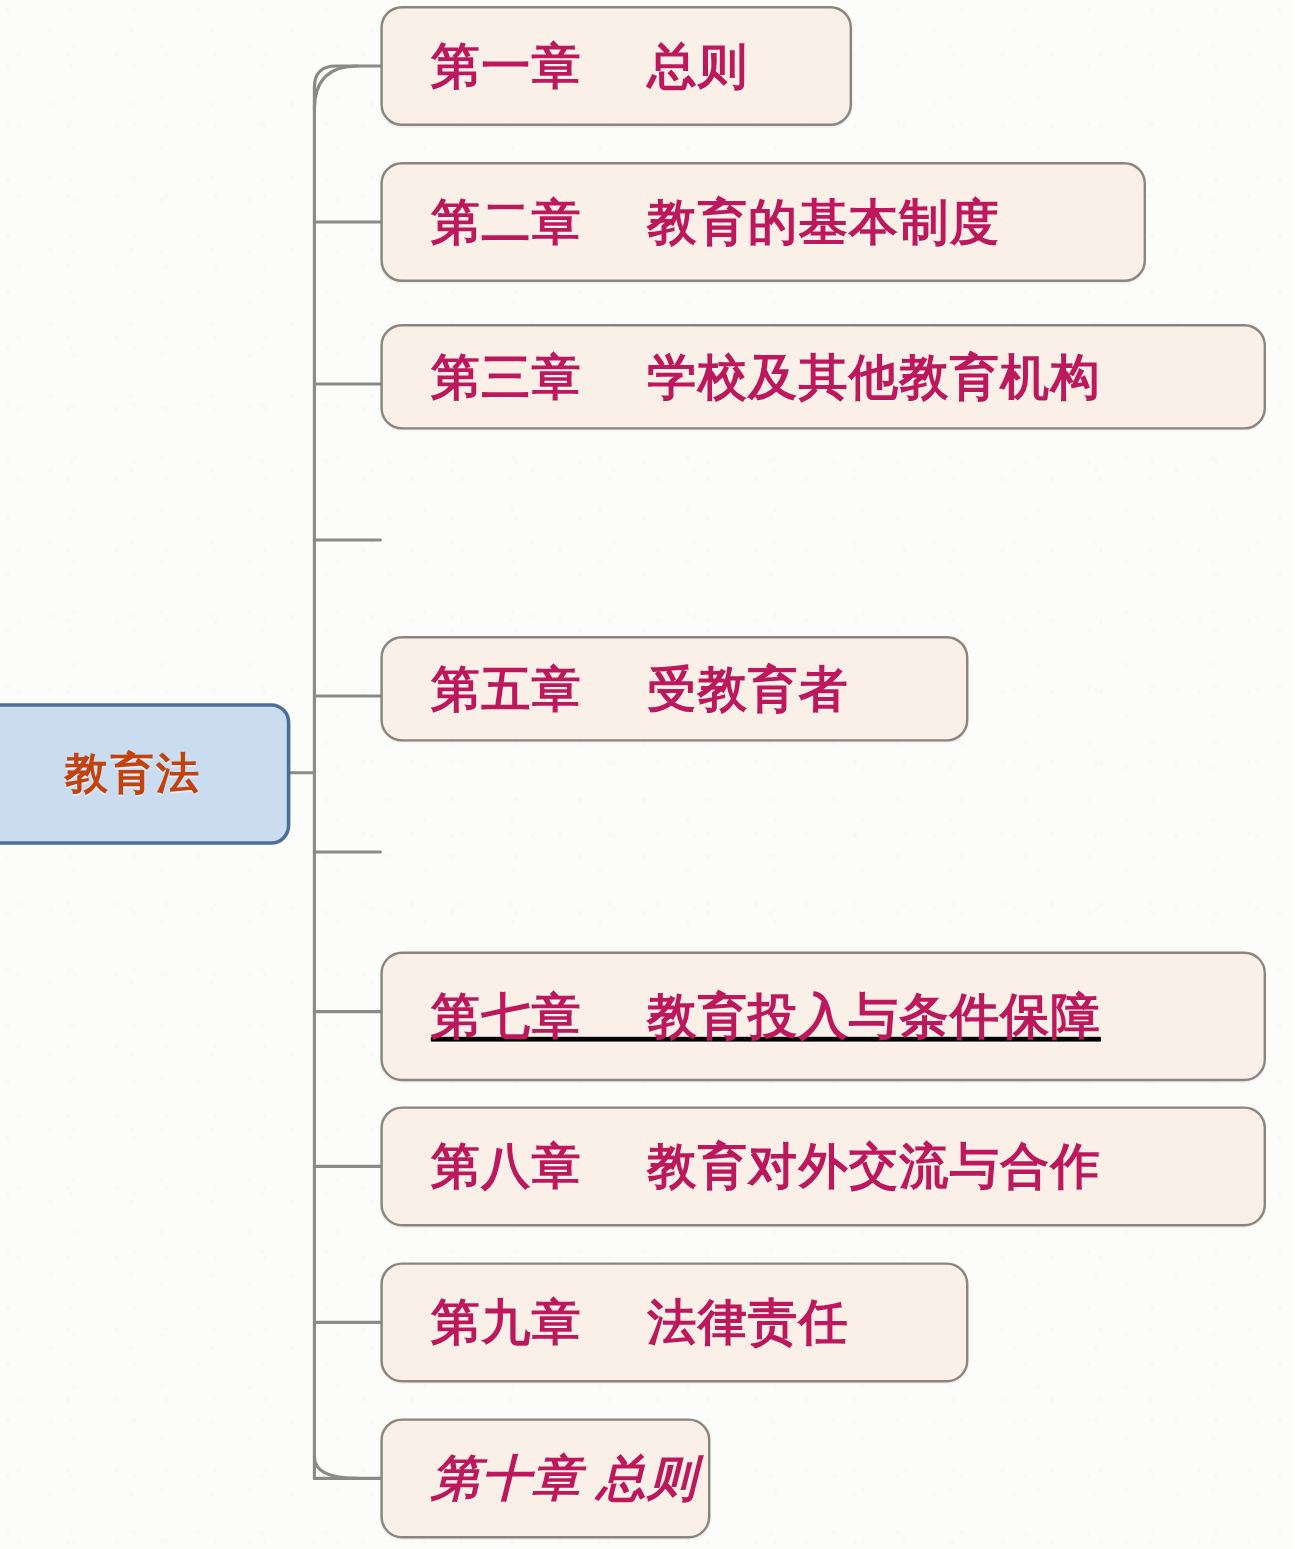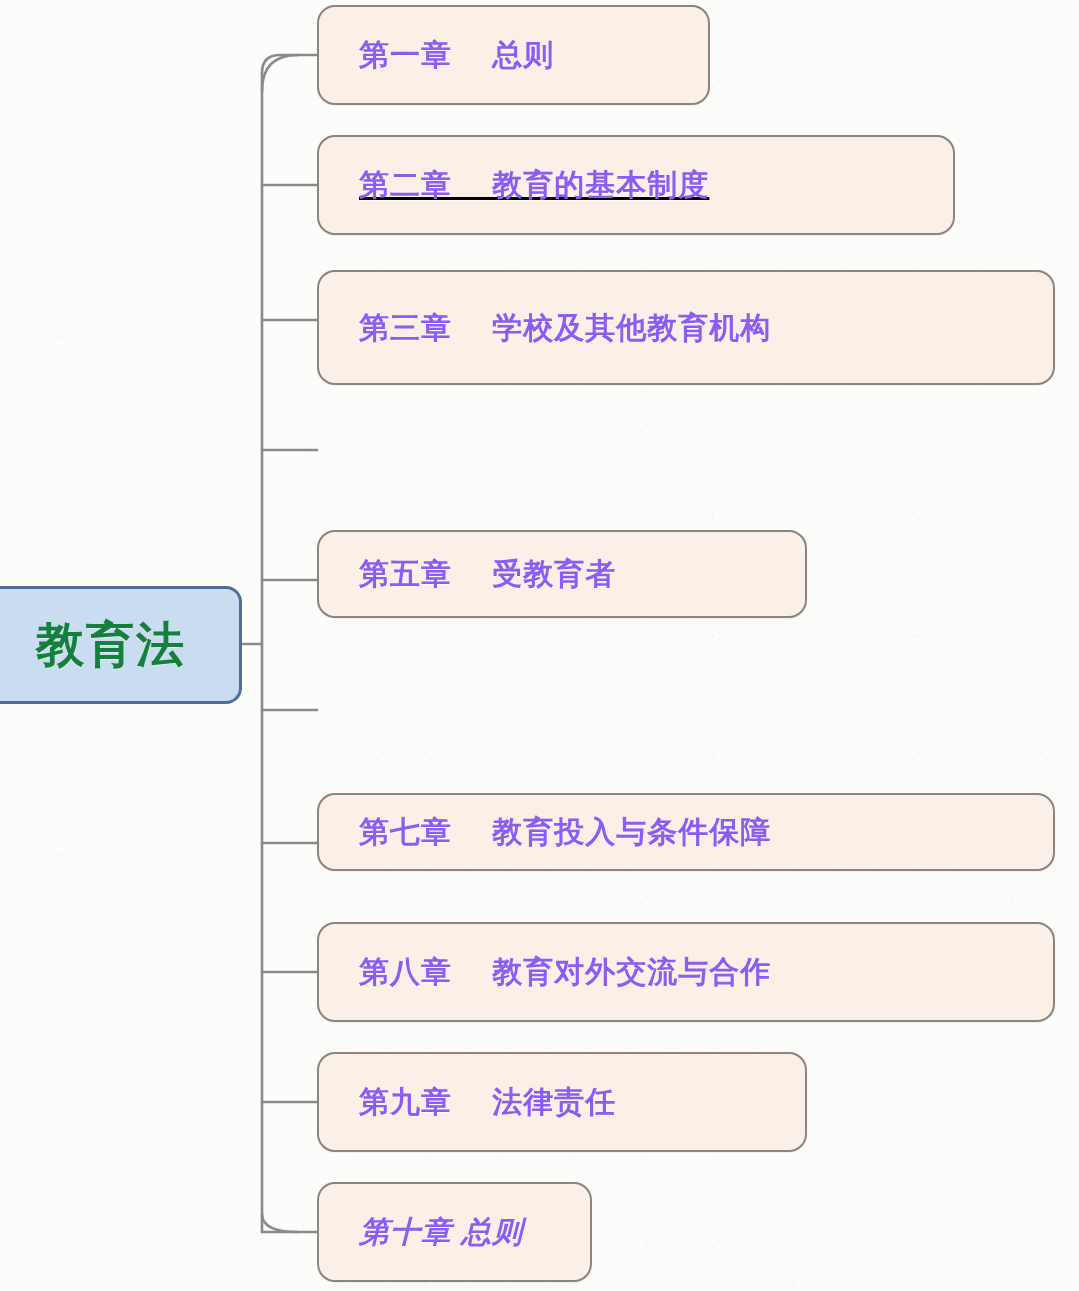--- a/index.html
+++ b/index.html
@@ -43,38 +43,38 @@
     z-index: 2;
   }
   .branch-node {
     background: #faf0e7;
     border: 2px solid #8c847e;
     border-radius: 18px;
     padding-left: 40px;
     box-shadow: 0 1px 1px rgba(0,0,0,0.05);
   }
   .branch-label {
-    font-size: 30px;
+    font-size: 41px;
     font-weight: bold;
-    color: #8b5cf6;
+    color: #be185d;
     letter-spacing: 1px;
     white-space: pre;
     line-height: 1;
     text-shadow: 0 1px 0 rgba(255,255,255,0.5);
   }
   .root-node {
     background: #c9dcf0;
     border: 3px solid #4d6e99;
     border-radius: 16px;
     justify-content: center;
   }
   .root-label {
-    font-size: 48px;
+    font-size: 36px;
     font-weight: bold;
-    color: #15803d;
+    color: #c2410c;
     letter-spacing: 2px;
     white-space: pre;
     line-height: 1;
     text-shadow: 0 1px 0 rgba(255,255,255,0.45);
   }
 </style>
 </head>
 <body>
 
 <div id="canvas">
@@ -106,35 +106,35 @@
   </svg>
 
   <div class="node root-node" style="left:-20px; top:586px; width:262px; height:118px;">
     <span class="root-label">教育法</span>
   </div>
 
   <div class="node branch-node" style="left:317px; top:5px; width:393px; height:100px;">
     <span class="branch-label">第一章　 总则</span>
   </div>
 
-  <div class="node branch-node" style="left:317px; top:135px; width:638px; height:100px;text-decoration:underline;">
+  <div class="node branch-node" style="left:317px; top:135px; width:638px; height:100px;">
     <span class="branch-label">第二章　 教育的基本制度</span>
   </div>
 
-  <div class="node branch-node" style="left:317px; top:270px; width:738px; height:115px;text-align:center;">
+  <div class="node branch-node" style="left:317px; top:270px; width:738px; height:88px;text-align:center;">
     <span class="branch-label">第三章　 学校及其他教育机构</span>
   </div>
 
 
   <div class="node branch-node" style="left:317px; top:530px; width:490px; height:88px;">
     <span class="branch-label">第五章　 受教育者</span>
   </div>
 
 
-  <div class="node branch-node" style="left:317px; top:793px; width:738px; height:78px;">
+  <div class="node branch-node" style="left:317px; top:793px; width:738px; height:108px;text-decoration:underline;">
     <span class="branch-label">第七章　 教育投入与条件保障</span>
   </div>
 
   <div class="node branch-node" style="left:317px; top:922px; width:738px; height:100px;">
     <span class="branch-label">第八章　 教育对外交流与合作</span>
   </div>
 
   <div class="node branch-node" style="left:317px; top:1052px; width:490px; height:100px;">
     <span class="branch-label">第九章　 法律责任</span>
   </div>

